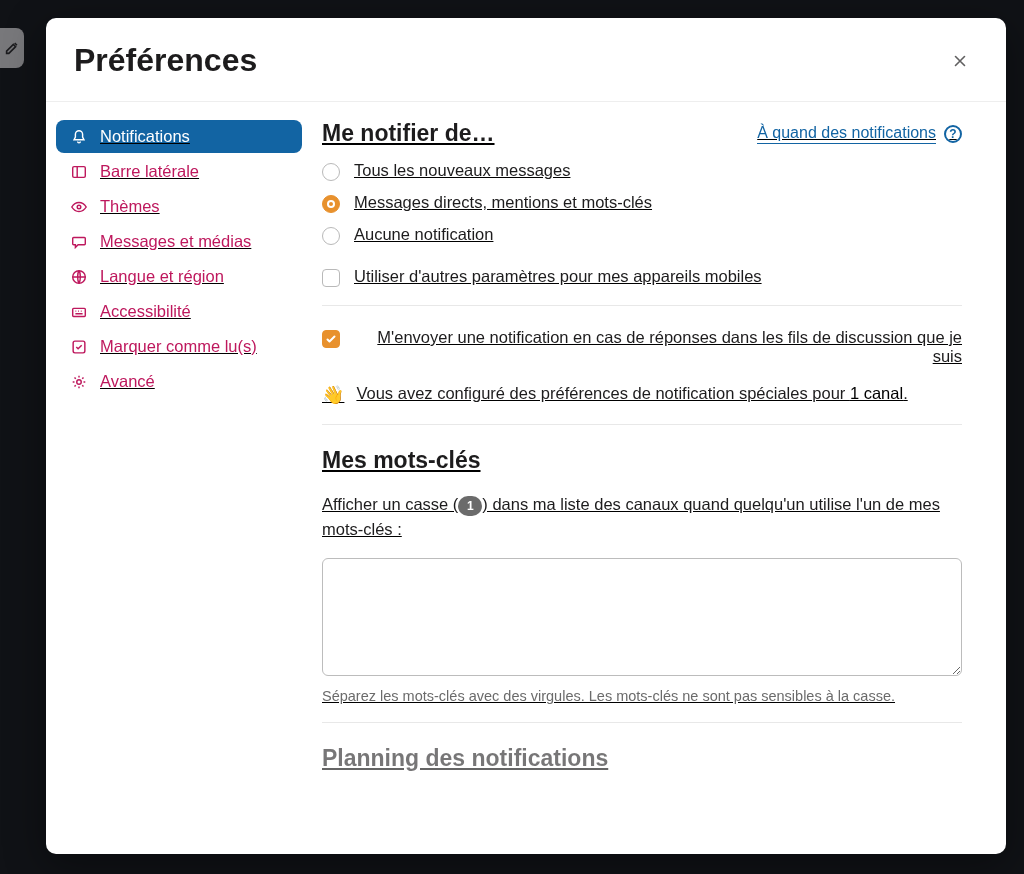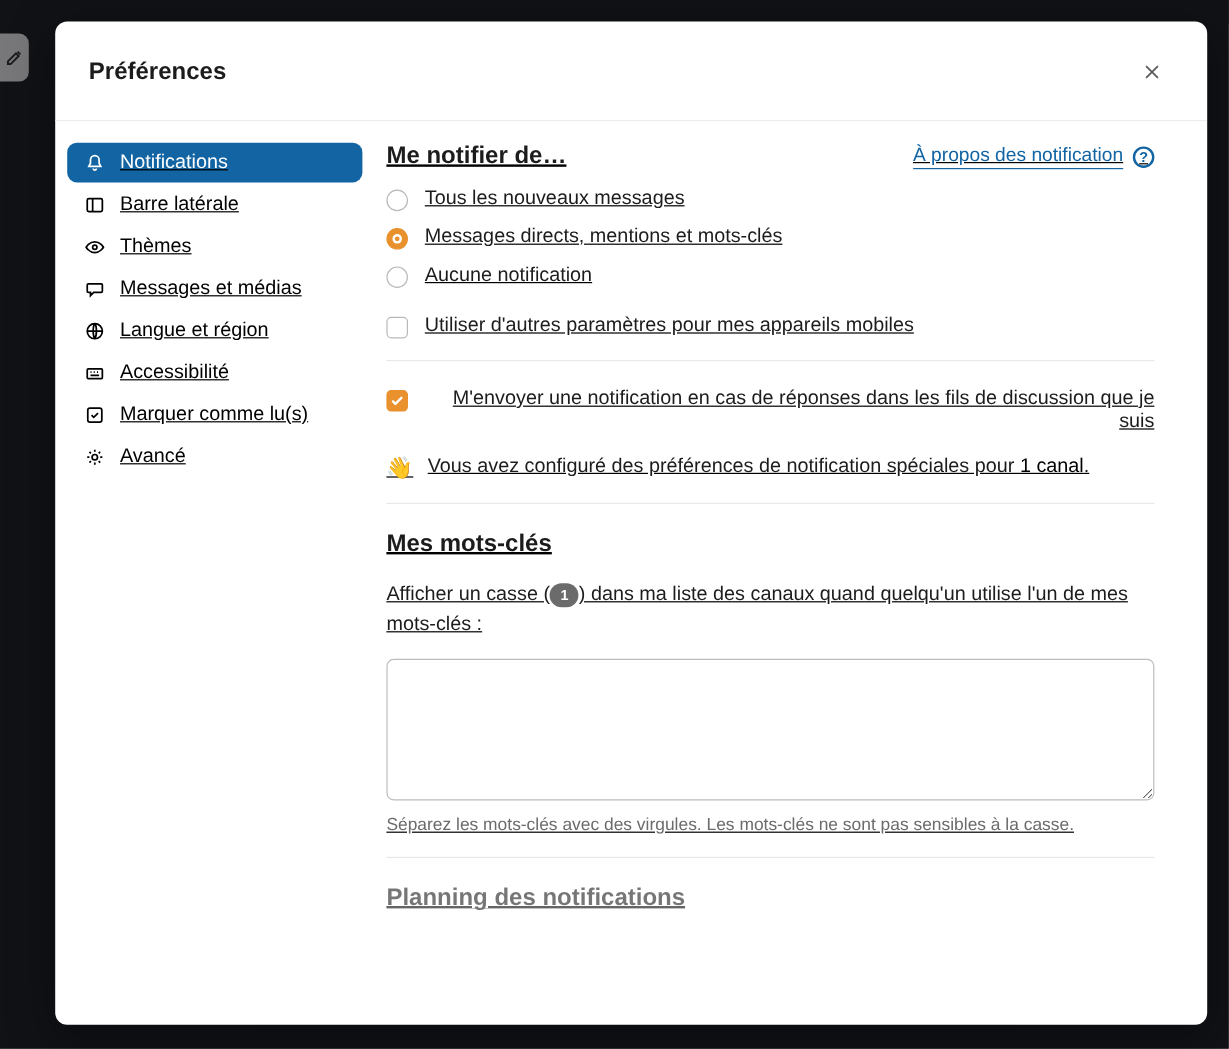--- a/index.html
+++ b/index.html
@@ -50,21 +50,21 @@
     box-shadow: 0 10px 40px rgba(0,0,0,0.4);
   }
   .modal-header {
     padding: 24px 28px 22px 28px;
     display: flex;
     align-items: center;
     justify-content: space-between;
     border-bottom: 1px solid #eee;
   }
   .modal-title {
-    font-size: 20px;
+    font-size: 32px;
     font-weight: 800;
     color: #1d1c1d;
   }
   .close-btn {
     width: 36px;
     height: 36px;
     display: flex;
     align-items: center;
     justify-content: center;
     color: #616061;
@@ -82,21 +82,21 @@
     padding: 18px 10px;
     flex-shrink: 0;
   }
   .sidebar-item {
     display: flex;
     align-items: center;
     gap: 12px;
     padding: 7px 14px;
     border-radius: 8px;
     cursor: pointer;
-    color: #000000;
+    color: #be185d;
     font-size: 16.5px;
     margin-bottom: 2px;
   }
   .sidebar-item.active {
     background: #1264a3;
     color: #fff;
   }
   .sidebar-item .icon {
     width: 18px;
     height: 18px;
@@ -111,21 +111,21 @@
     overflow-y: auto;
     color: #1d1c1d;
   }
   .section-row {
     display: flex;
     justify-content: space-between;
     align-items: center;
     margin-bottom: 14px;
   }
   .section-title {
-    font-size: 20px;
+    font-size: 23px;
     font-weight: 800;
   }
   .help-link {
     color: #1264a3;
     font-size: 16px;
     font-weight: 500;
     display: inline-flex;
     align-items: center;
     gap: 6px;
     border-bottom: 1px solid #1264a3;
@@ -357,21 +357,21 @@
       </div>
 
     </div>
 
     <div class="content">
       <div class="content-inner">
 
         <div class="section-row">
           <div class="section-title">Me notifier de…</div>
           <div style="display:flex;align-items:center;gap:8px;">
-            <a class="help-link">À propos des notification</a>
+            <a class="help-link">À quand des notifications</a>
             <span class="help-circle">?</span>
           </div>
         </div>
 
         <div class="radio-group">
           <div class="radio-row">
             <span class="radio"></span>
             <span>Tous les nouveaux messages</span>
           </div>
           <div class="radio-row">

